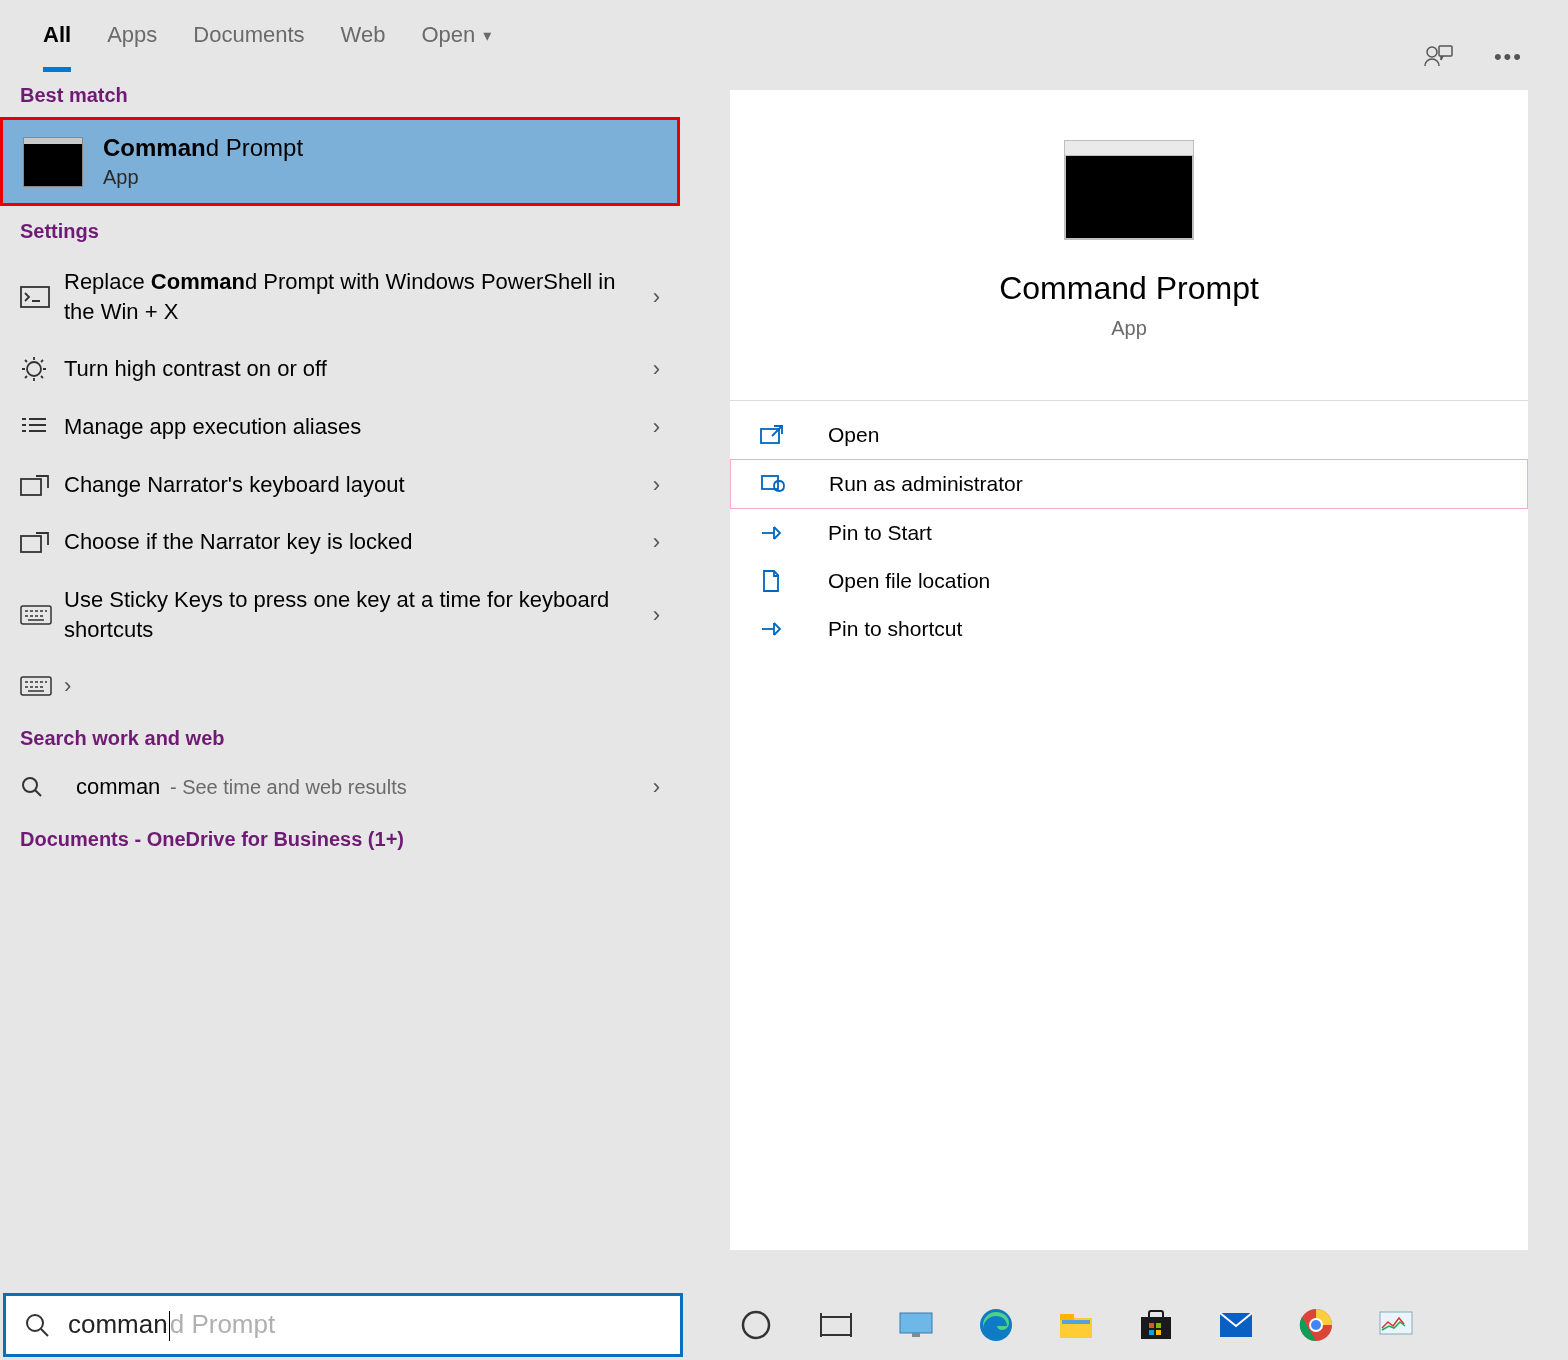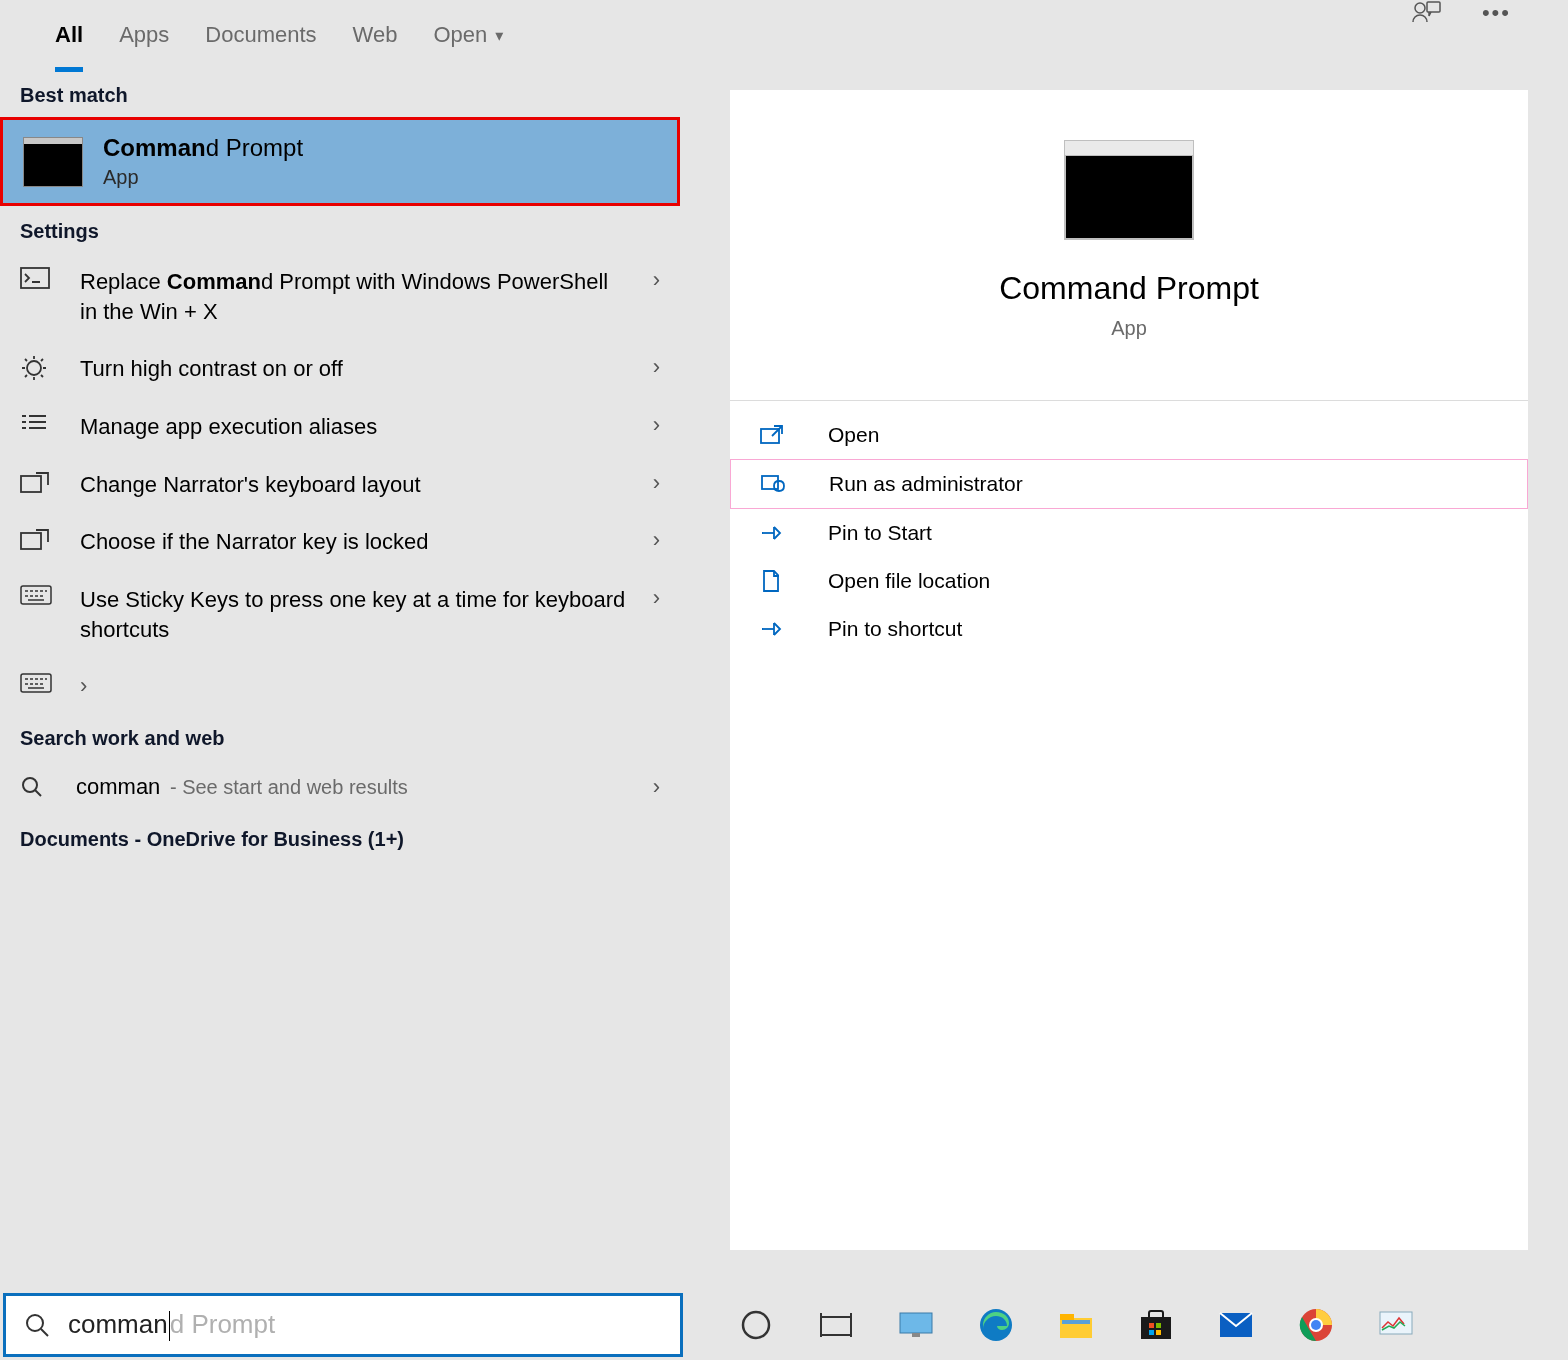--- a/index.html
+++ b/index.html
@@ -1,41 +1,41 @@
 <!DOCTYPE html>
 <html><head>
 <meta charset="utf-8">
 <style>
   * { box-sizing: border-box; margin: 0; padding: 0; }
   body { font-family: "Segoe UI", sans-serif; background: #e6e6e6; width: 1568px; height: 1360px; overflow: hidden; position: relative; }
   
-  .top-tabs { display: flex; align-items: flex-start; height: 70px; padding: 0 37px; background: #e6e6e6; position: relative; }
+  .top-tabs { display: flex; align-items: flex-end; height: 70px; padding: 0 25px; background: #e6e6e6; position: relative; }
   .tab { padding: 0 18px; color: #6a6a6a; font-size: 22px; cursor: pointer; height: 70px; display: flex; align-items: center; }
   .tab.active { color: #000; font-weight: 600; position: relative; }
   .tab.active::after { content: ""; position: absolute; bottom: -2px; left: 18px; right: 18px; height: 5px; background: #0078d4; }
   .tab-chevron { margin-left: 8px; font-size: 16px; color: #6a6a6a; }
   .top-right { margin-left: auto; display: flex; gap: 40px; align-items: center; padding-right: 20px; }
   .top-icon { color: #555; font-size: 24px; }
   .dots { font-size: 22px; letter-spacing: 2px; color: #555; }
   
   .main-area { display: flex; height: 1190px; }
   .left-panel { width: 680px; background: #e6e6e6; display: flex; flex-direction: column; }
   .right-panel { flex: 1; background: #e6e6e6; padding: 20px 40px 0 50px; }
   .right-card { background: #fff; width: 100%; height: 1160px; }
   
-  .section-header { font-size: 20px; font-weight: 600; color: #0f172a; padding: 14px 20px 10px; }
+  .section-header { font-size: 20px; font-weight: 600; color: #701a75; padding: 14px 20px 10px; }
   
   .result-selected { background: #7db0d9; padding: 14px 20px; display: flex; align-items: center; gap: 20px; border: 3px solid #e80000; border-right: 3px solid #e80000; position: relative; }
   .cmd-thumb { width: 60px; height: 50px; background: #000; border: 1px solid #888; position: relative; }
   .cmd-thumb::before { content: ""; position: absolute; top: 0; left: 0; right: 0; height: 6px; background: #c8c8c8; }
   .result-text .title { font-size: 24px; color: #000; }
   .result-text .title .bold { font-weight: 700; }
   .result-text .sub { font-size: 20px; color: #2a2a2a; margin-top: 4px; }
   
-  .setting-item { display: flex; align-items: flex-start; padding: 14px 20px; gap: 24px; cursor: pointer; }
+  .setting-item { display: flex; align-items: center; padding: 14px 20px; gap: 8px; cursor: pointer; }
   .setting-icon { width: 36px; text-align: center; font-size: 24px; color: #3a3a3a; flex-shrink: 0; }
   .setting-text { flex: 1; font-size: 22px; color: #000; line-height: 1.35; }
   .setting-text .bold { font-weight: 700; }
   .setting-arrow { color: #555; font-size: 22px; }
   
   .web-item { display: flex; align-items: center; padding: 14px 20px; gap: 20px; cursor: pointer; }
   .web-text { flex: 1; font-size: 22px; color: #000; }
   .web-hint { color: #6a6a6a; font-size: 20px; margin-left: 4px; }
   
   .preview-header { text-align: center; padding: 50px 0 30px; }
@@ -175,21 +175,21 @@
 
     <div class="section-header">Search work and web</div>
     <div class="web-item">
       <span class="setting-icon">
         <svg width="24" height="24" viewBox="0 0 24 24" fill="none" stroke="#333" stroke-width="2">
             <circle cx="10" cy="10" r="7"></circle>
             <path d="M21 21l-6-6"></path>
           </svg>
       </span>
       <span class="web-text">
-        <span>comman</span><span class="web-hint"> - See start and web results</span>
+        <span>comman</span><span class="web-hint"> - See time and web results</span>
       </span>
       <span class="setting-arrow">›</span>
     </div>
 
     <div class="section-header">Documents - OneDrive for Business (1+)</div>
   </div>
 
   <div class="right-panel">
     <div class="right-card">
       <div class="preview-header">

